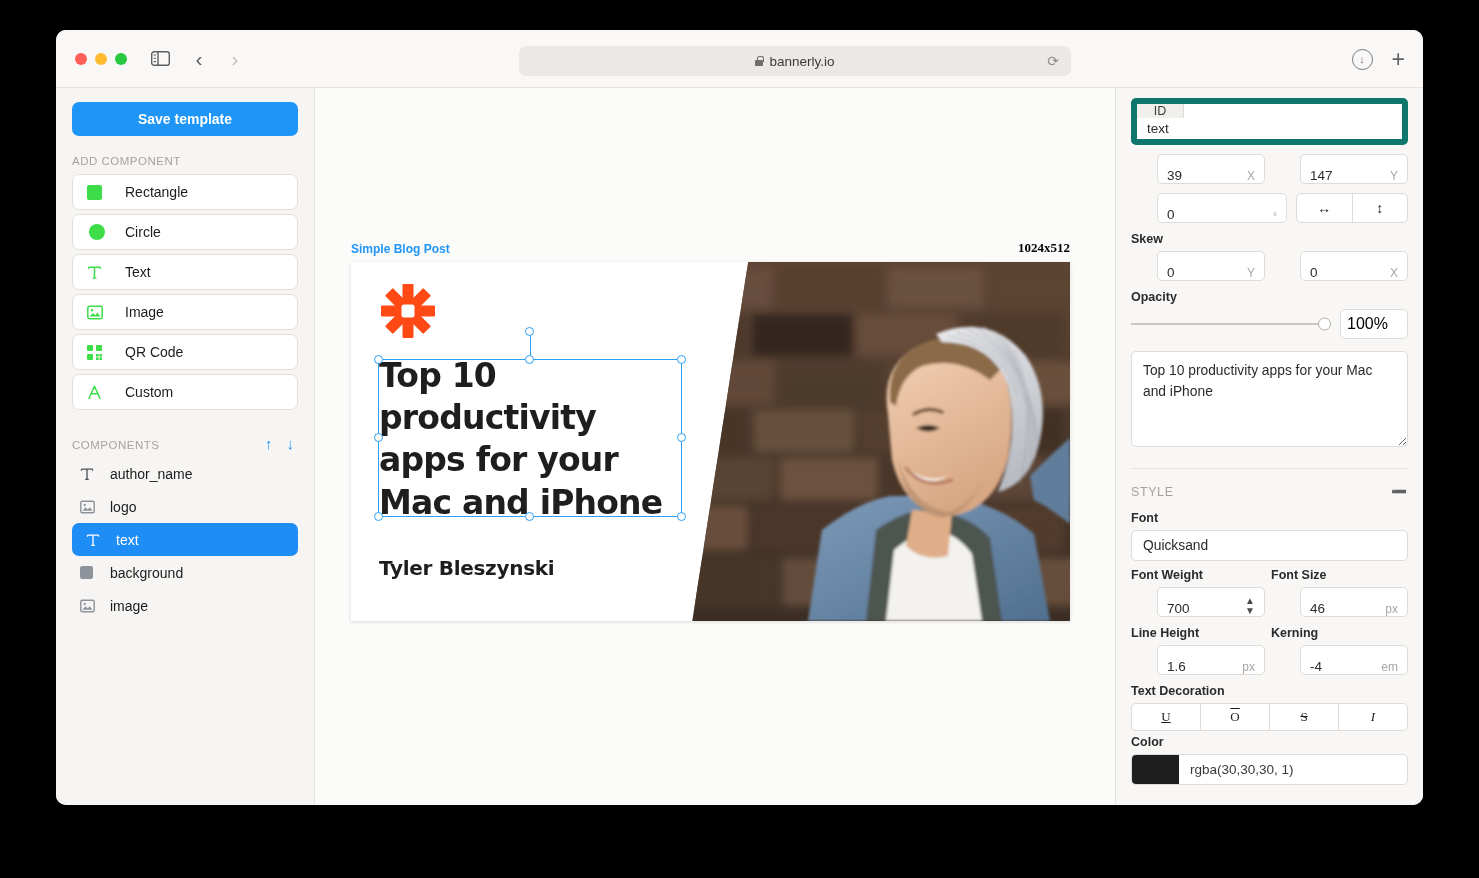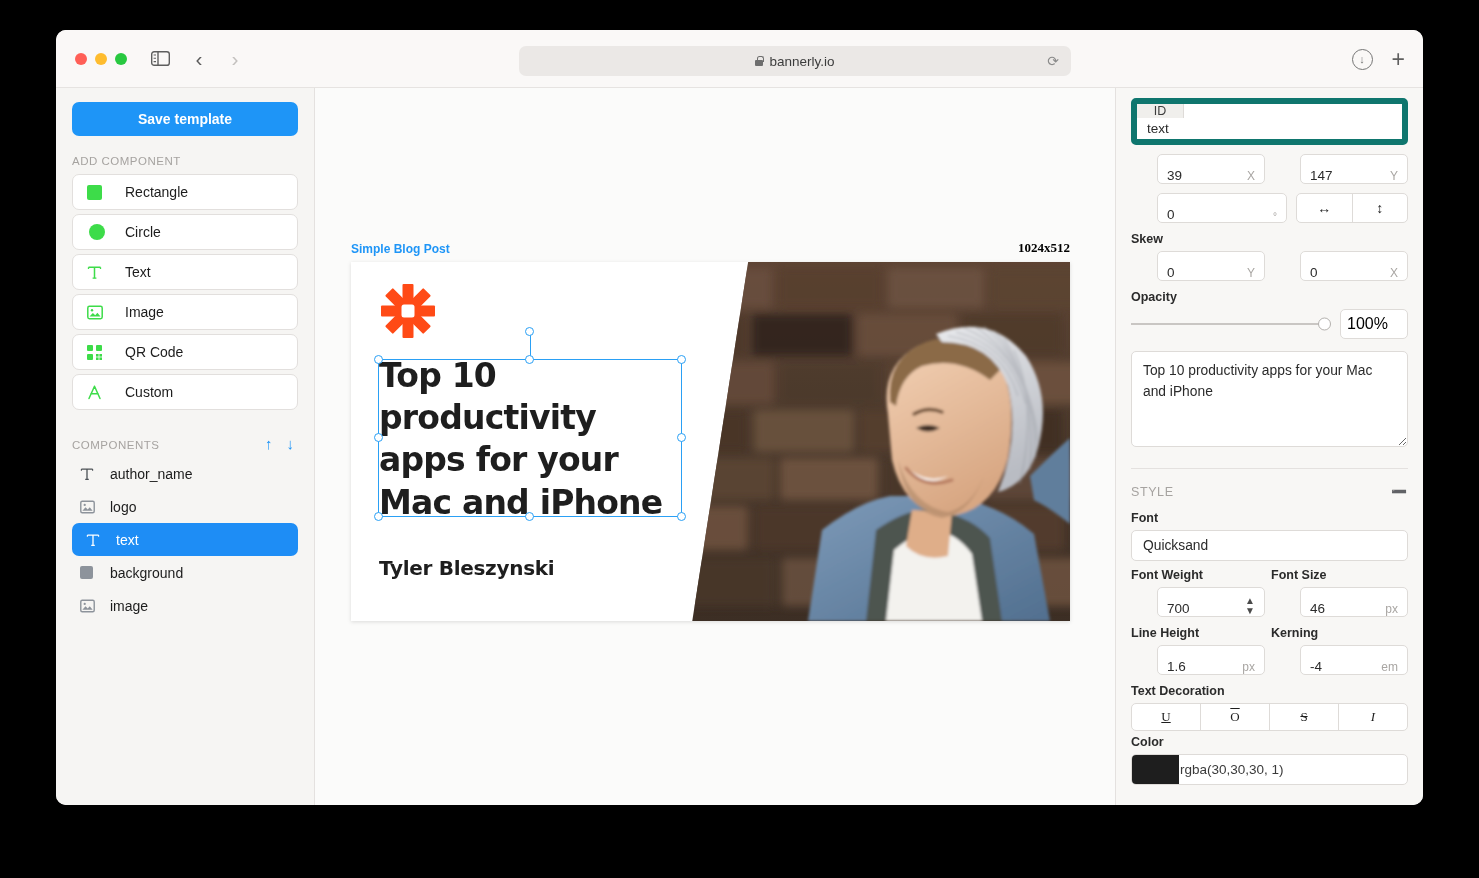--- a/index.html
+++ b/index.html
@@ -226,21 +226,21 @@
   .stepper { position:absolute; right:9px; font-size:10px; color:#4a4a4a; line-height:1;
              display:flex; flex-direction:column; }
   .deco-row { display:flex; border:1px solid #dedbd8; border-radius:5px;
               overflow:hidden; background:#fff; height:28px; margin-bottom: 3px; }
   .deco-btn { flex:1; display:flex; align-items:center; justify-content:center;
               font-size:13px; color:#1e1e1e; cursor:pointer; font-family:"Liberation Serif", serif; }
   .deco-btn + .deco-btn { border-left:1px solid #dedbd8; }
   .color-row { display:flex; height:31px; border:1px solid #dedbd8; border-radius:5px;
                overflow:hidden; background:#fff; }
   .swatch { width: 47px; background:#1e1e1e; cursor:pointer; }
-  .color-val { flex:1; display:flex; align-items:center; padding-left:1px;
+  .color-val { flex:1; display:flex; align-items:center; padding-left:11px;
                font-size:13.5px; color:#3a3a3a; }
 </style>
 </head>
 <body>
 
 <div class="window">
 
   <div class="titlebar">
     <div class="traffic">
       <div class="dot red"></div>

